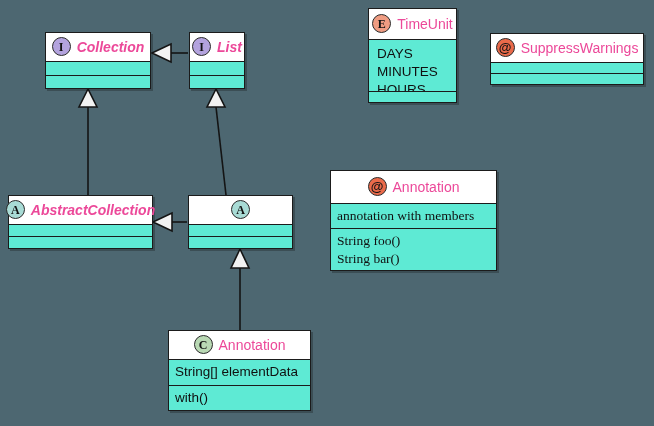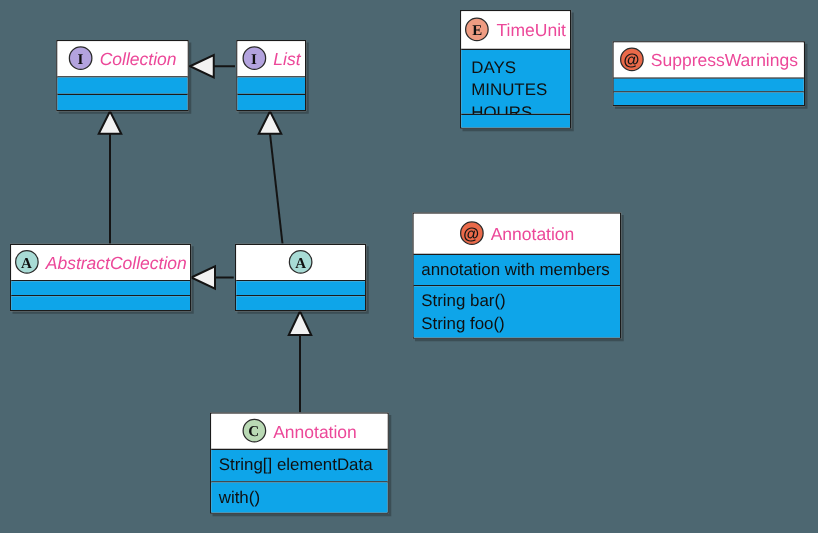--- a/index.html
+++ b/index.html
@@ -47,21 +47,21 @@
     padding: 4px 8px 5px 8px;
     box-sizing: border-box;
   }
   .uml-divider {
     height: 1px;
     background: #1b1b1b;
     width: 100%;
     flex: none;
   }
   .uml-compartment {
-    background: #0ea5e9;
+    background: #5eead4;
     box-sizing: border-box;
     padding: 2px 5px 3px 5px;
     flex: 1 1 auto;
     min-height: 8px;
   }
   .uml-compartment.empty {
     padding: 0;
     min-height: 9px;
   }
   .uml-row {
@@ -93,39 +93,39 @@
   .type-icon.clazz   { background: #b9d9b4; }
   .type-icon.enumer  { background: #ef9c82; }
   .type-icon.annot   { background: #ea6a4a; color:#141414; font-family:"Liberation Sans",sans-serif; font-size:13px;}
 
   .uml-title {
     font-size: 14px;
     color: #ec4899;
     white-space: nowrap;
     line-height: 18px;
   }
-  .uml-title.italic { font-style: italic; }
+  .uml-title.italic { font-style: italic; font-weight: bold; }
 
   
   #box-collection        { left: 45px;  top: 32px;  width: 106px; height: 57px; }
   #box-list              { left: 189px; top: 32px;  width: 56px;  height: 57px; }
   #box-timeunit          { left: 368px; top: 8px;   width: 89px;  height: 95px; }
   #box-suppresswarnings  { left: 490px; top: 33px;  width: 154px; height: 52px; }
   #box-abstractcollection{ left: 8px;   top: 195px; width: 145px; height: 54px; }
   #box-abstractlist      { left: 188px; top: 195px; width: 105px; height: 54px; }
   #box-annotation        { left: 330px; top: 170px; width: 167px; height: 101px; }
   #box-arraylist         { left: 168px; top: 330px; width: 143px; height: 81px; }
 
   #box-timeunit .uml-header { padding-top: 5px; padding-bottom: 6px; }
   #box-timeunit .uml-compartment { padding: 5px 8px 5px 8px; }
   #box-timeunit .uml-row { line-height: 18px; font-size: 13.5px; }
 
   #box-annotation .uml-header { padding-top: 6px; padding-bottom: 7px; }
   #box-annotation .uml-row { font-size: 13.5px; line-height: 18px; }
-  #box-annotation .uml-compartment { padding: 3px 6px 4px 6px; }
+  #box-annotation .uml-compartment { padding: 3px 6px 4px 6px; font-family: Liberation Serif, serif; }
 
   #box-arraylist .uml-row { font-size: 13.5px; line-height: 18px; }
   #box-arraylist .uml-compartment { padding: 3px 6px 4px 6px; }
 </style>
 </head>
 <body style="background: rgb(77, 103, 113);">
 
 <div id="canvas">
 
   <svg class="edges" viewBox="0 0 654 426" width="654" height="426">
@@ -224,22 +224,22 @@
     <div class="uml-header">
       <span class="type-icon annot">@</span>
       <span class="uml-title">Annotation</span>
     </div>
     <div class="uml-divider"></div>
     <div class="uml-compartment">
       <div class="uml-row">annotation with members</div>
     </div>
     <div class="uml-divider"></div>
     <div class="uml-compartment">
+      <div class="uml-row">String foo()</div>
       <div class="uml-row">String bar()</div>
-      <div class="uml-row">String foo()</div>
     </div>
   </div>
 
   <div class="uml-box" id="box-arraylist">
     <div class="uml-header">
       <span class="type-icon clazz">C</span>
       <span class="uml-title">Annotation</span>
     </div>
     <div class="uml-divider"></div>
     <div class="uml-compartment">

